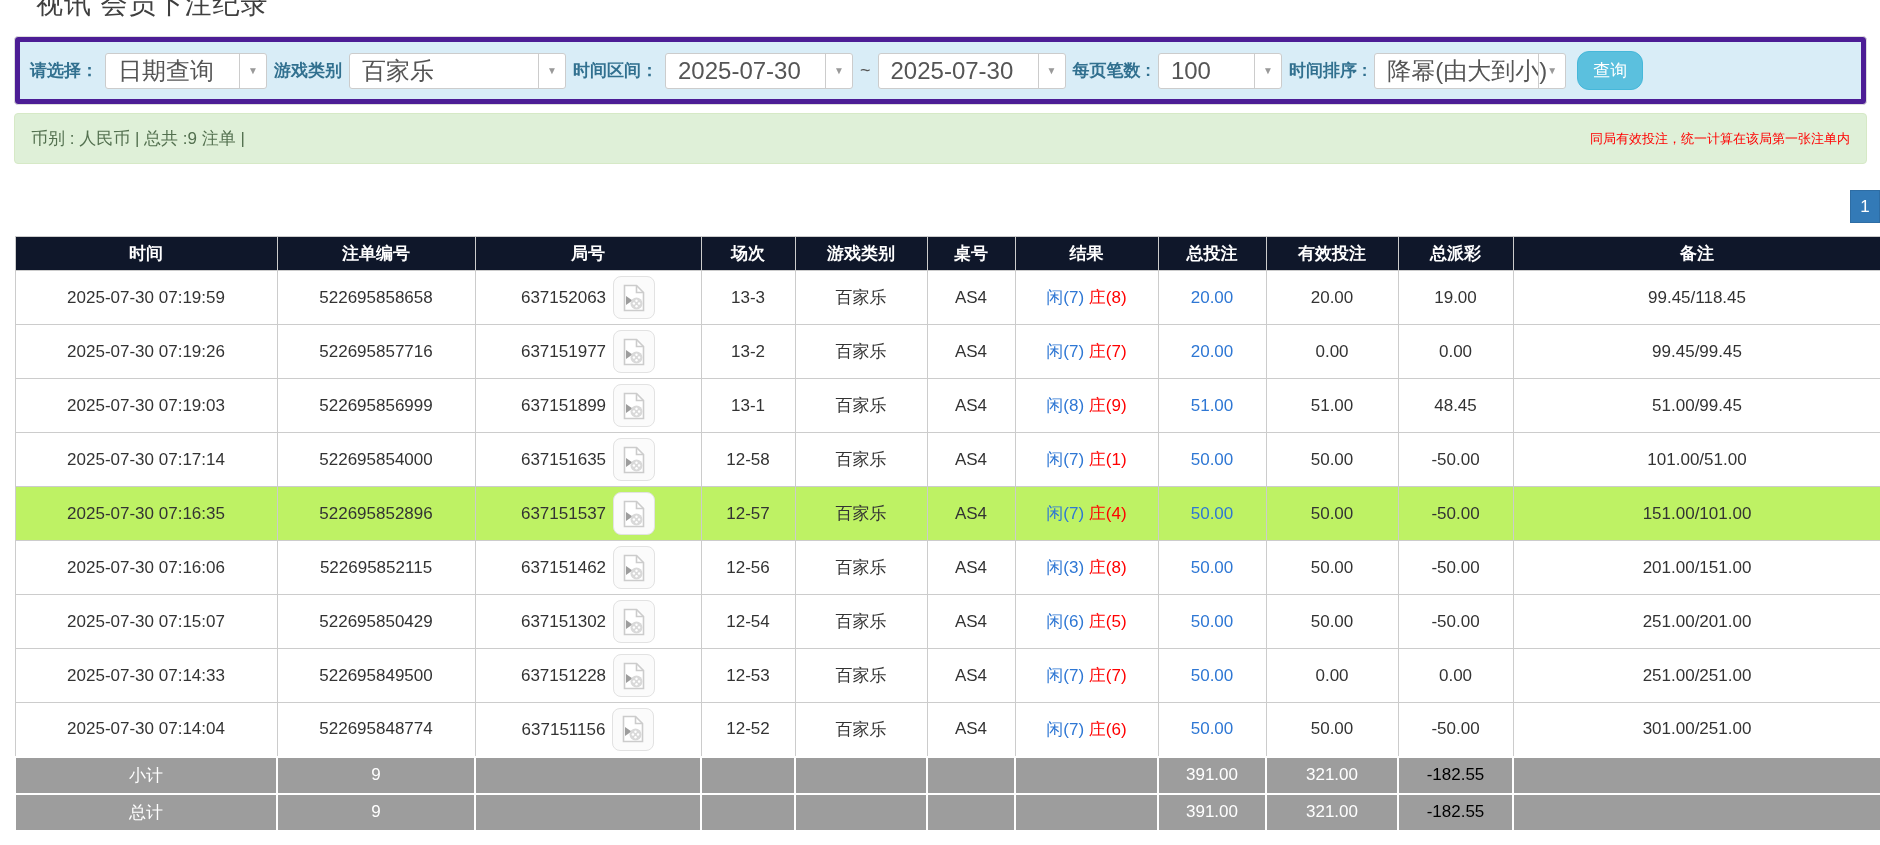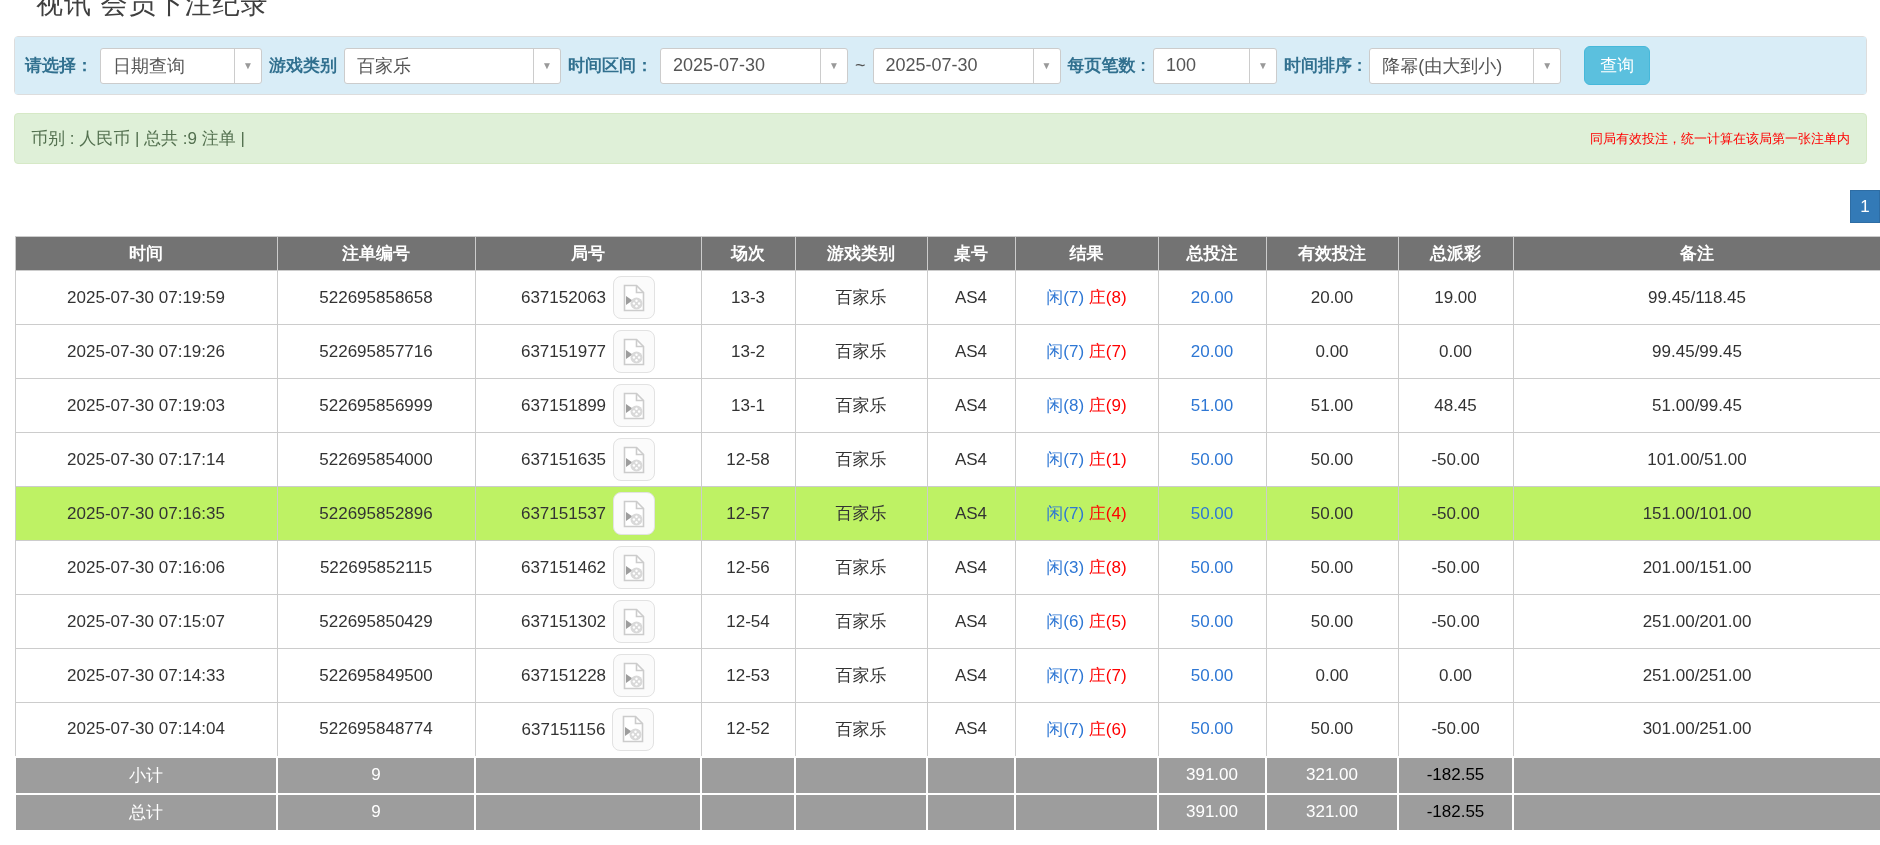--- a/index.html
+++ b/index.html
@@ -6,54 +6,54 @@
   html,body { width:1880px; height:845px; overflow:hidden; background:#fff;
               font-family:"Liberation Sans", sans-serif; }
   body { position:relative; }
 
   
   .page-title { position:absolute; top:-14px; left:36px; font-size:27px; font-weight:500;
                 color:#3f3f3f; letter-spacing:1px; white-space:nowrap; }
 
   
   .filter-panel { position:absolute; top:36px; left:14px; right:13px;
-                  border:1px solid #ddd; border-radius:4px; background:#22c55e; }
+                  border:1px solid #ddd; border-radius:4px; background:#4c1d95; padding:5px; }
   .filter-bar { background:#d9edf7; padding:9px 10px; display:flex; align-items:center; gap:7px; }
   .flt-label { color:#31708f; font-weight:bold; font-size:17px; white-space:nowrap; }
   .sel { display:inline-flex; align-items:stretch; background:#fff; border:1px solid #ccc;
          border-radius:3px; height:36px; cursor:pointer; }
-  .sel .val { display:flex; align-items:center; padding:0 12px; font-size:18px; color:#555; white-space:nowrap; }
+  .sel .val { display:flex; align-items:center; padding:0 12px; font-size:24px; color:#555; white-space:nowrap; }
   .sel .arrow { width:27px; border-left:1px solid #ccc; display:flex; align-items:center;
                 justify-content:center; color:#999; font-size:10px; }
   .w-select .val { width:133px; }
   .w-game .val   { width:188px; }
   .w-date .val   { width:159px; }
   .w-size .val   { width:95px; }
   .w-sort .val   { width:163px; }
   .tilde { color:#555; font-size:18px; }
   .btn-search { background:#5bc0de; border:1px solid #46b8da; color:#fff; font-size:17px;
-                padding:7px 15px; border-radius:6px; cursor:pointer; margin-left:16px;
+                padding:7px 15px; border-radius:12px; cursor:pointer; margin-left:4px;
                 font-family:inherit; }
 
   
   .alert-bar { position:absolute; top:113px; left:14px; right:13px; height:51px;
                background:#dff0d8; border:1px solid #d6e9c6; border-radius:4px;
                display:flex; align-items:center; justify-content:space-between; padding:2px 16px; }
   .alert-left { color:#53704f; font-size:17px; }
   .alert-right { color:#f00; font-size:13px; }
 
   
   .page-btn { position:absolute; top:190px; right:0; width:30px; height:33px;
               background:#337ab7; border:1px solid #2e6da4; color:#fff; font-size:17px;
               display:flex; align-items:center; justify-content:center; cursor:pointer; }
 
   
   table.bet { position:absolute; top:236px; left:14px; width:1866px;
               border-collapse:collapse; table-layout:fixed; }
-  table.bet th { background:#737373; color:#fff; font-weight:bold; font-size:17px;
+  table.bet th { background:#0f172a; color:#fff; font-weight:bold; font-size:17px;
                  height:34px; border:1px solid #ccc; text-align:center; }
   table.bet td { height:54px; border:1px solid #ccc; text-align:center;
                  font-size:17px; color:#333; background:#fff; }
   tr.hl td { background:#bef264; }
   .blue { color:#2e77d4; }
   .red  { color:#f00; }
   .replay-btn { display:inline-flex; align-items:center; justify-content:center;
                 width:42px; height:43px; background:#fbfbfb; border:1px solid #e2e2e2;
                 border-radius:8px; margin-left:7px; vertical-align:middle; cursor:pointer; }
   .round-num { vertical-align:middle; }

